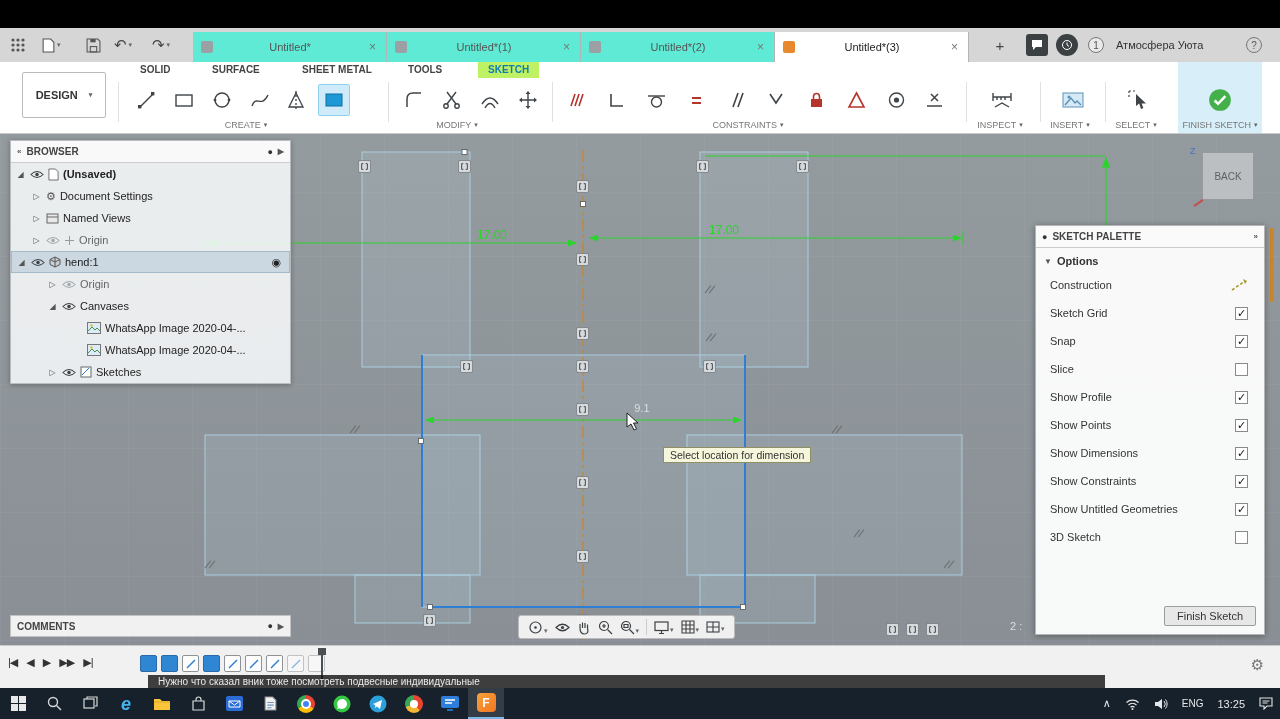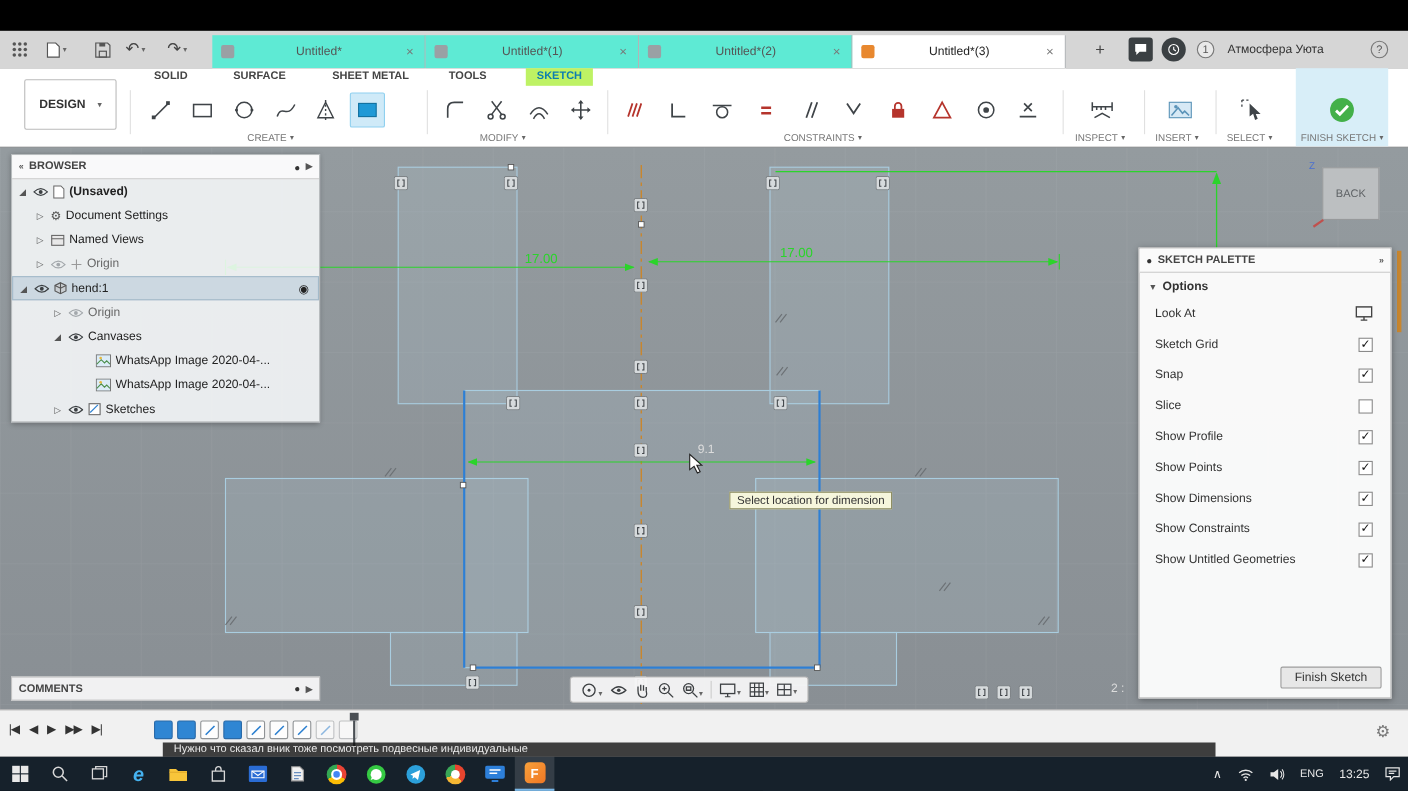--- a/index.html
+++ b/index.html
@@ -601,24 +601,24 @@
       <div class="phead">
         <span class="dot">●</span>
         <span>SKETCH PALETTE</span>
         <span style="margin-left:auto" class="arr">»</span>
       </div>
       <div class="psection">
         <span class="tri">▼</span>
         <span>Options</span>
       </div>
       <div class="prow">
-        <span class="plabel">Look At</span>
-        <svg width="16" height="14" viewBox="0 0 16 14">
-            <rect x="1" y="1" width="14" height="9" fill="none" stroke="#444" stroke-width="1.3"></rect>
-            <path d="M5 13h6M8 10v3" stroke="#444" stroke-width="1.3" fill="none"></path>
+        <span class="plabel">Construction</span>
+        <svg width="18" height="14" viewBox="0 0 18 14">
+            <path d="M2 12L15 3" stroke="#a59a2a" stroke-width="1.6" stroke-dasharray="3 2" fill="none"></path>
+            <path d="M13 1l4 2-2 3" fill="#a59a2a"></path>
           </svg>
       </div>
       <div class="prow">
         <span class="plabel">Sketch Grid</span>
         <span class="cb">✓</span>
       </div>
       <div class="prow">
         <span class="plabel">Snap</span>
         <span class="cb">✓</span>
       </div>
@@ -638,20 +638,24 @@
         <span class="plabel">Show Dimensions</span>
         <span class="cb">✓</span>
       </div>
       <div class="prow">
         <span class="plabel">Show Constraints</span>
         <span class="cb">✓</span>
       </div>
       <div class="prow">
         <span class="plabel">Show Untitled Geometries</span>
         <span class="cb">✓</span>
+      </div>
+      <div class="prow">
+        <span class="plabel">3D Sketch</span>
+        <span class="cb"></span>
       </div>
       <button class="pfinish">Finish Sketch</button>
     </div>
 
     <div class="commentsbar">
       <span>COMMENTS</span>
       <span style="margin-left:auto;font-size:9px;color:#333">●</span>
       <span style="font-size:8px;color:#555">▶</span>
     </div>
 

